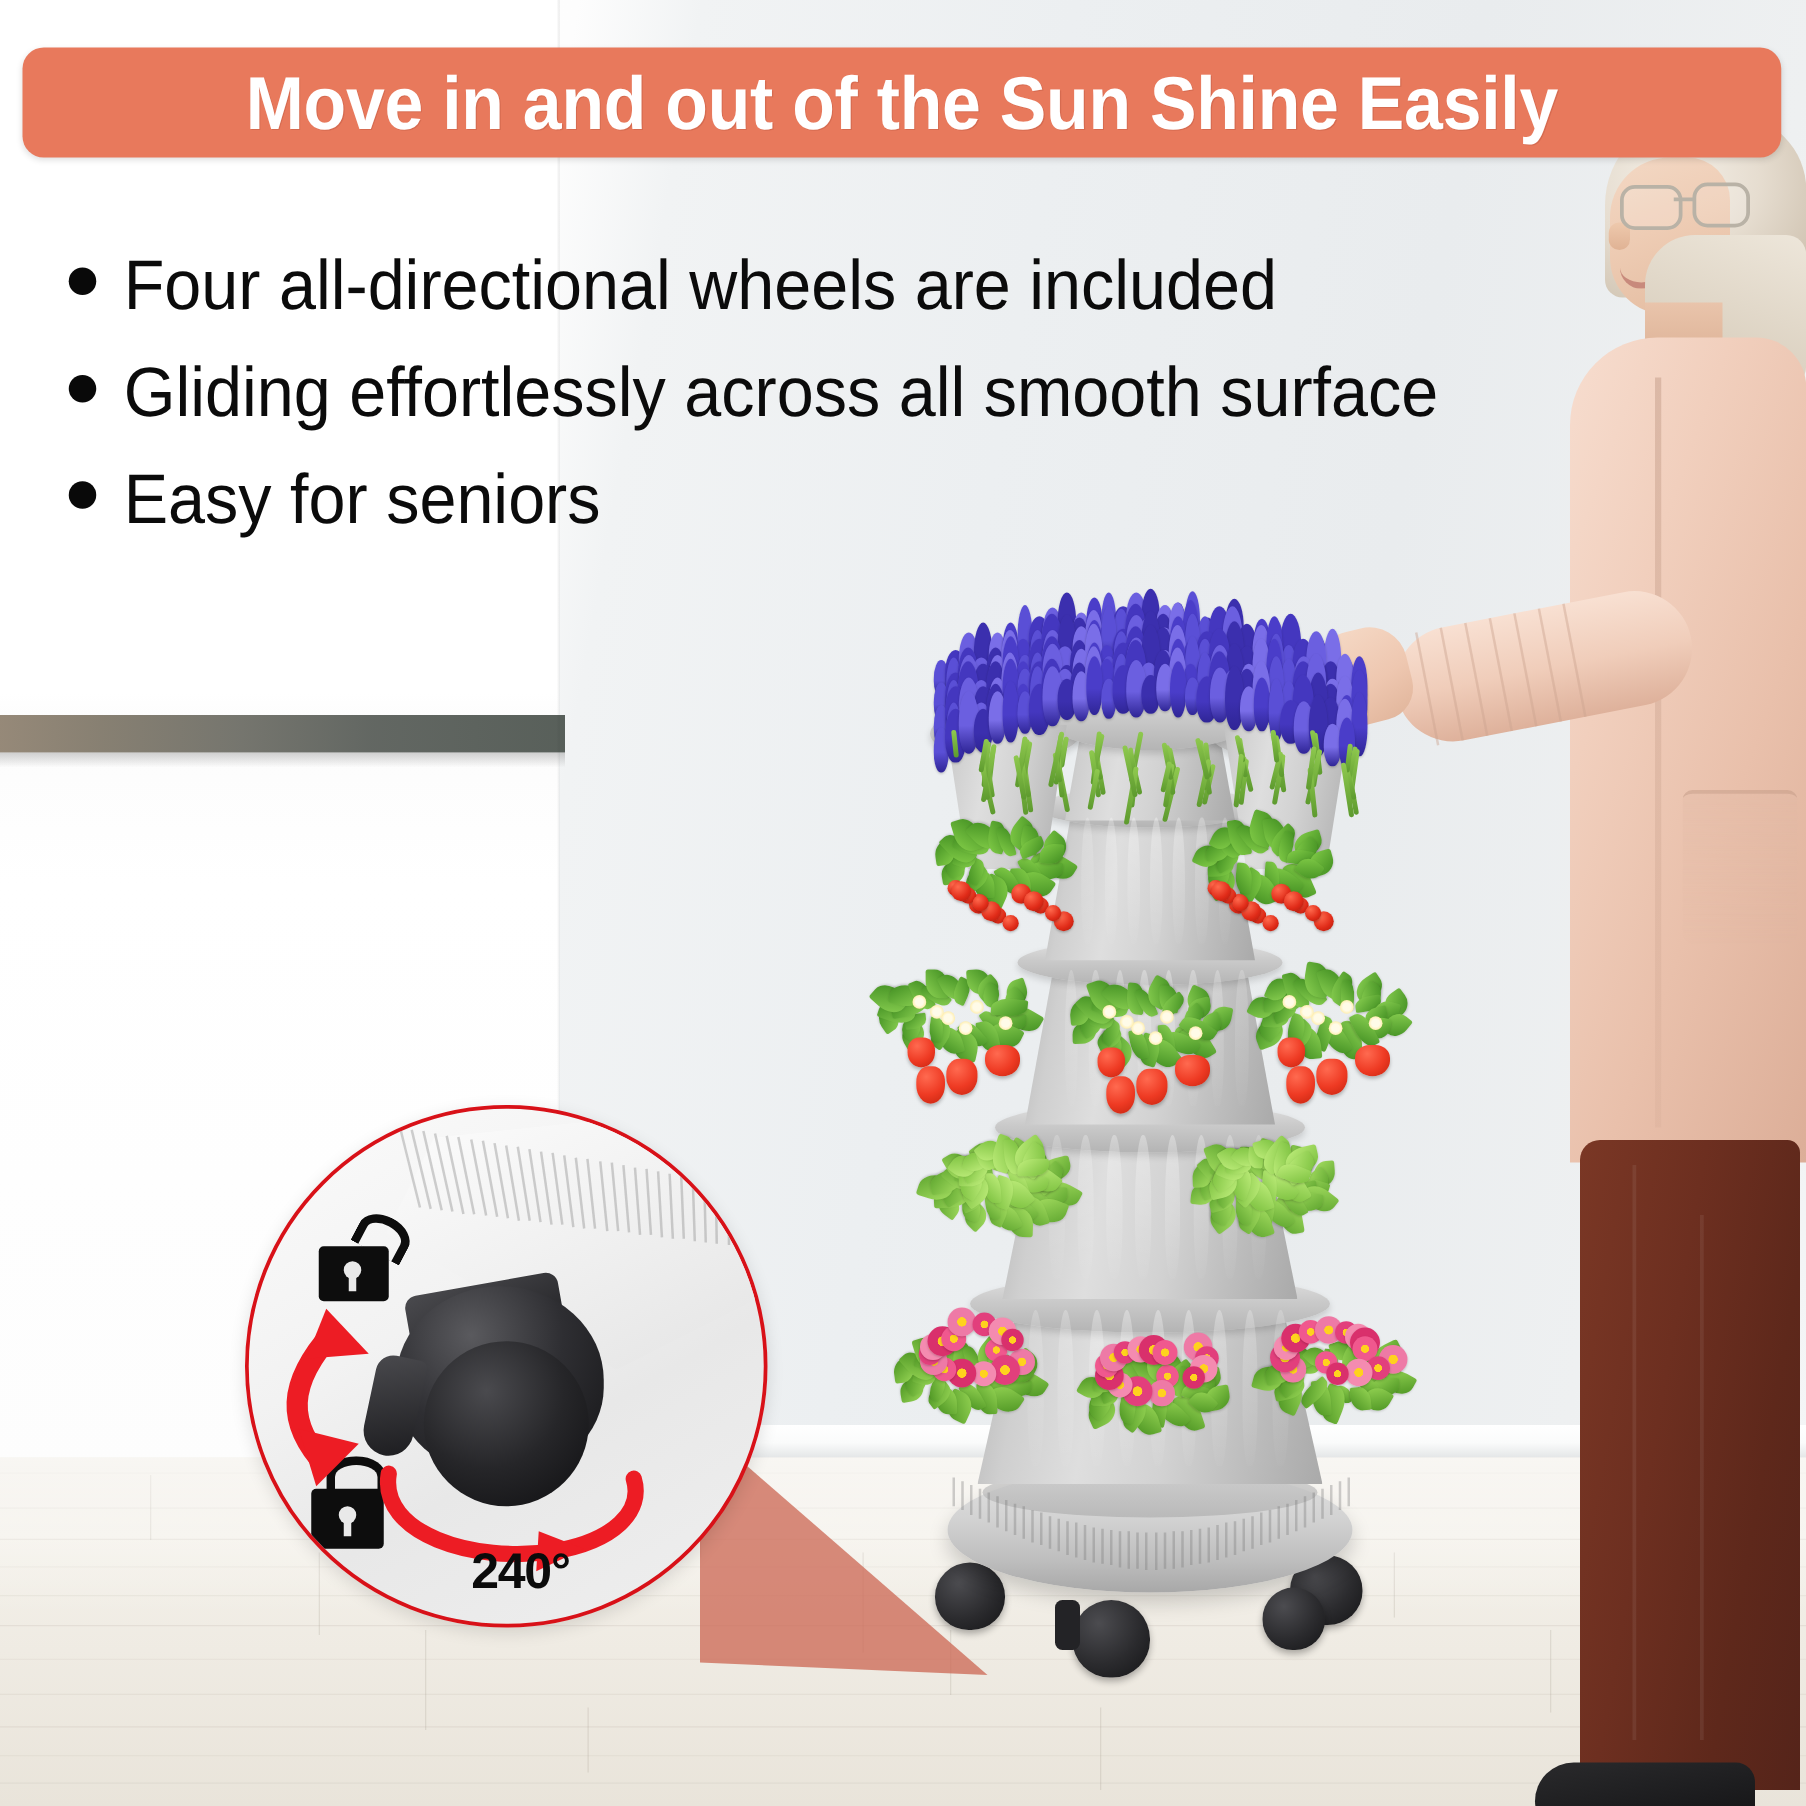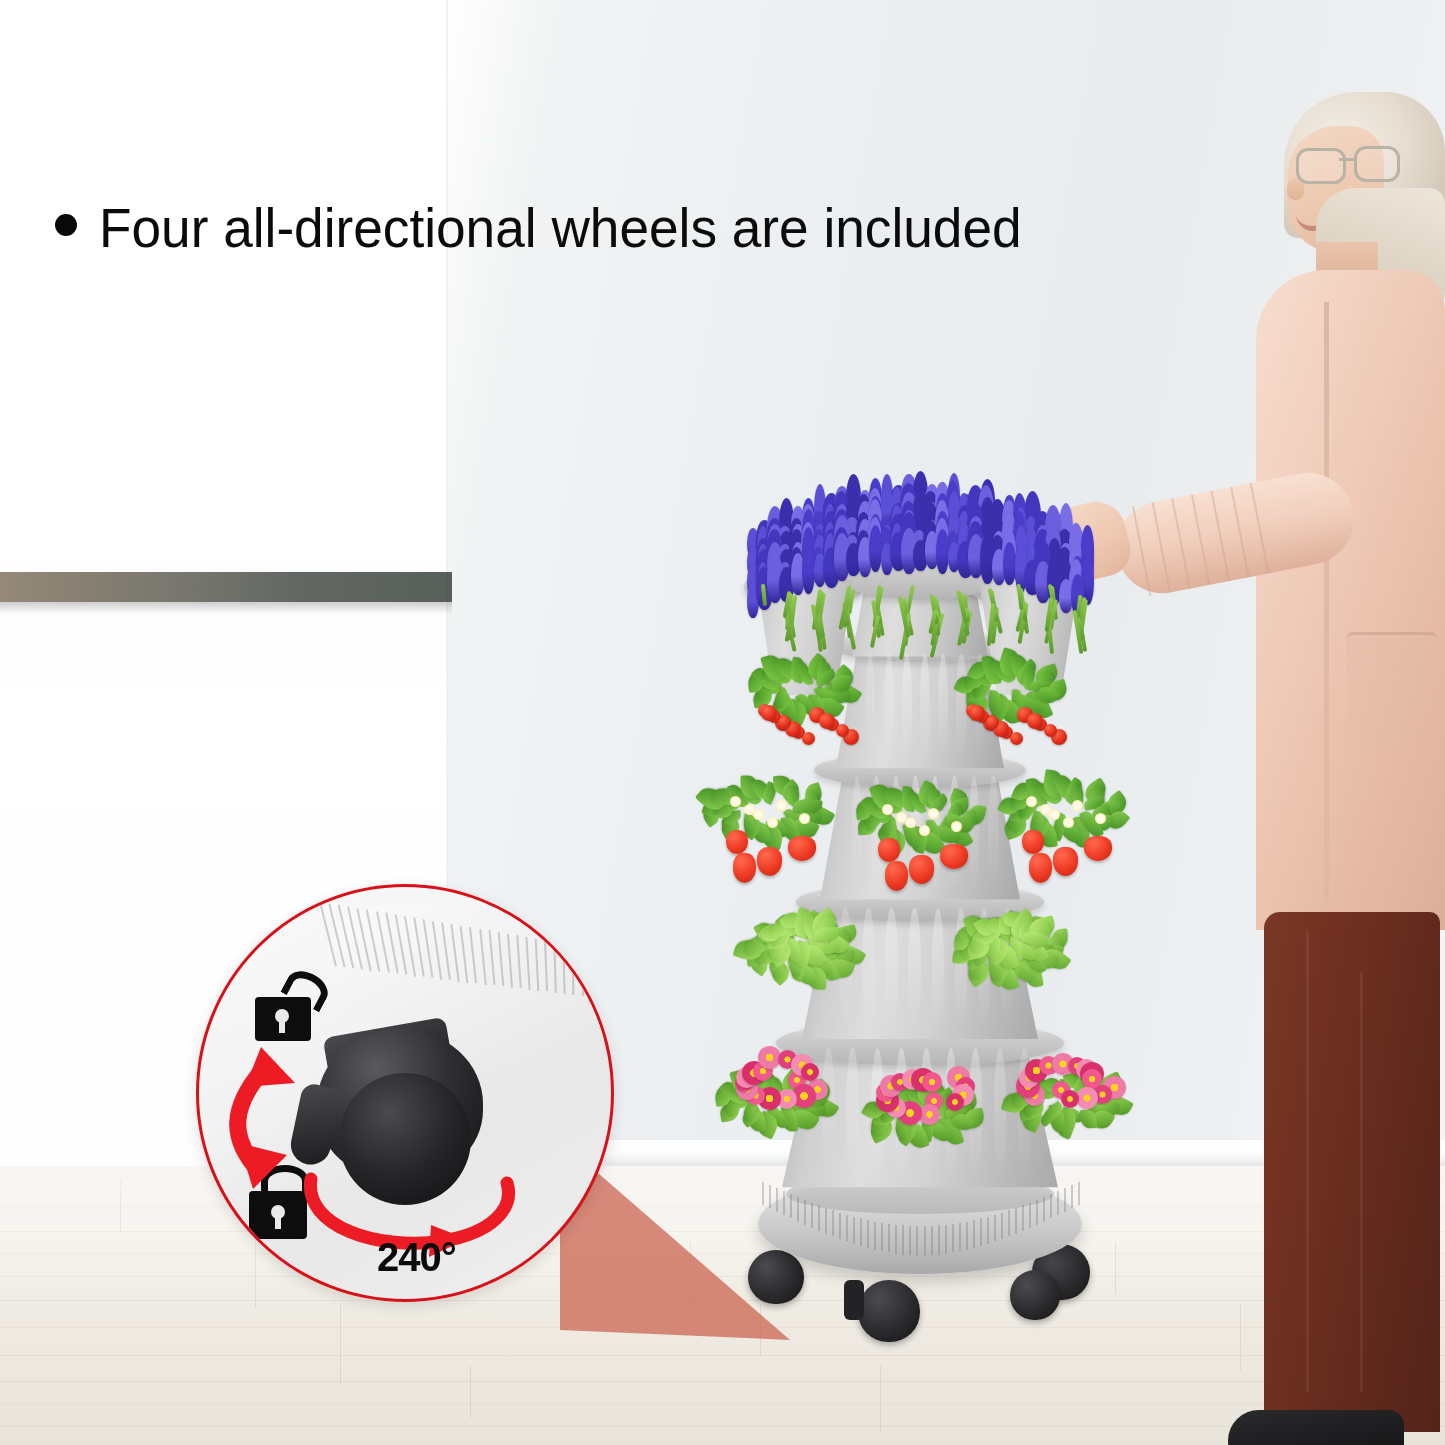--- a/index.html
+++ b/index.html
@@ -1132,21 +1132,32 @@
       <polygon points="62,160 96,196 46,200" fill="#ED1C24"></polygon>
       <polygon points="54,302 40,256 88,268" fill="#ED1C24"></polygon>
 
       <path d="M 112,292 C 104,340 180,364 244,354 C 292,346 316,322 308,296" stroke="#ED1C24" stroke-width="13" fill="none" stroke-linecap="round"></path>
       <polygon points="232,338 268,352 230,370" fill="#ED1C24"></polygon>
     </svg>
 
     <div class="deg-label" style="left:178px;top:348px;">240°</div>
   </div>
 
+  <div class="banner" style="background: rgb(232, 121, 92);">
+    <div class="banner-text" style="color: rgb(255, 255, 255);">Move in and out of the Sun Shine Easily</div>
+  </div>
 
   <div class="bullets">
     <div class="bullet">
       <div class="dot"></div>
       <div class="btext" style="color: rgb(11, 11, 11);">Four all-directional wheels are included</div>
     </div>
+    <div class="bullet">
+      <div class="dot"></div>
+      <div class="btext" style="color: rgb(11, 11, 11);">Gliding effortlessly across all smooth surface</div>
+    </div>
+    <div class="bullet">
+      <div class="dot"></div>
+      <div class="btext" style="color: rgb(11, 11, 11);">Easy for seniors</div>
+    </div>
   </div>
 
 </div>
 
 </body></html>

